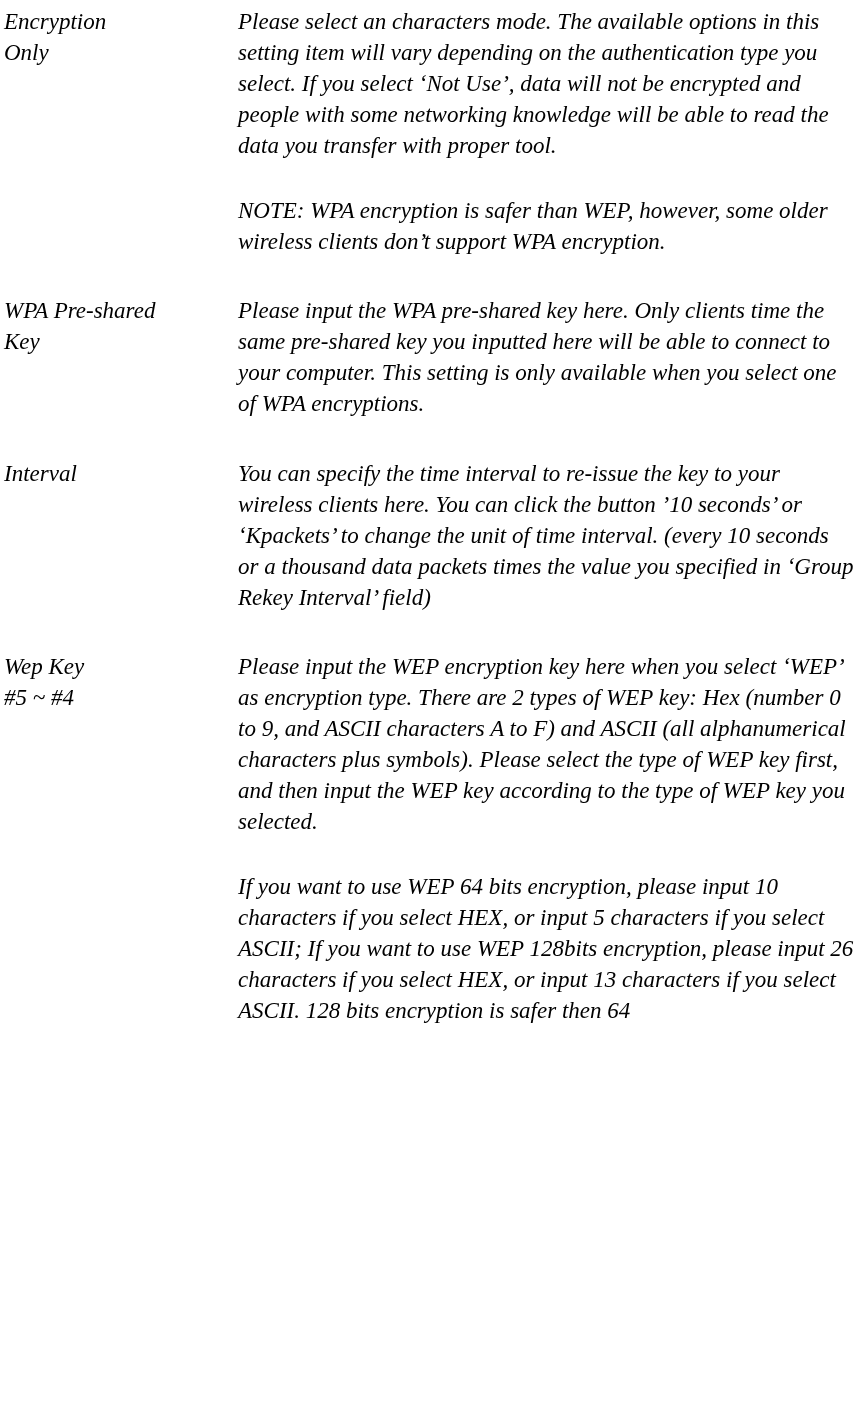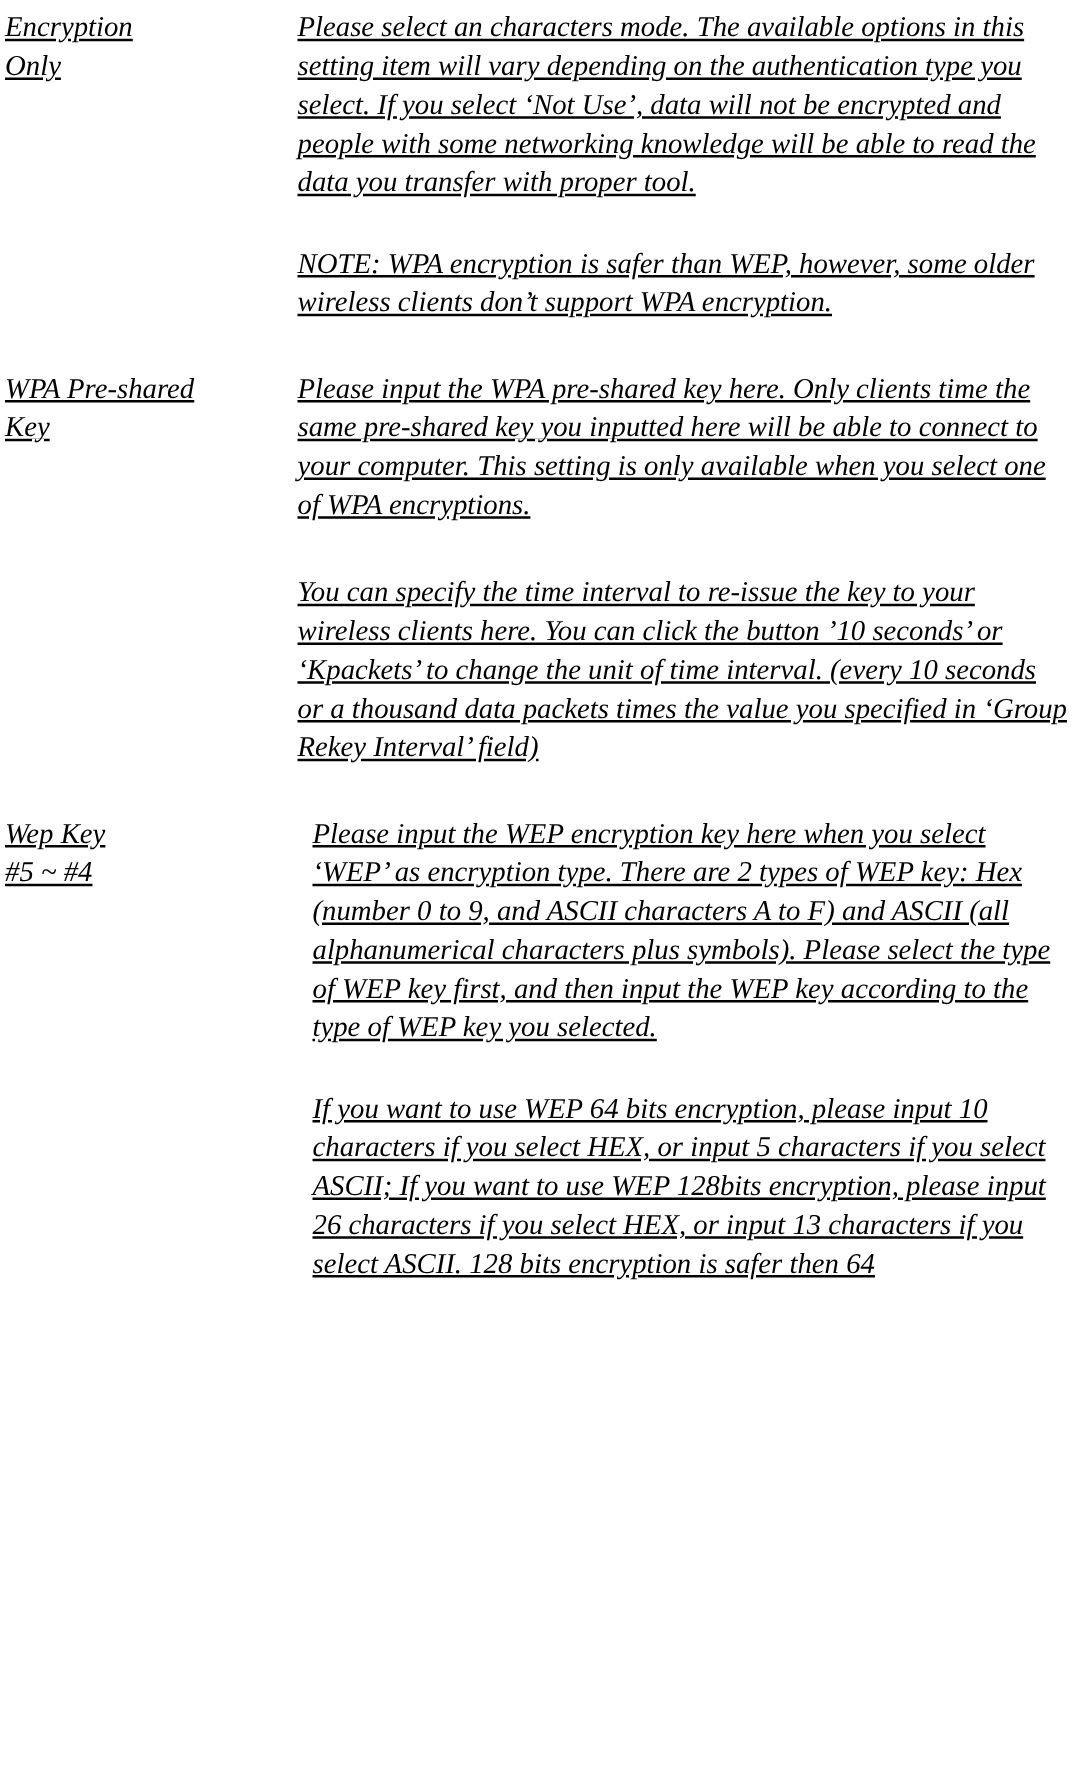--- a/index.html
+++ b/index.html
@@ -10,25 +10,23 @@
       margin: 0;
       padding: 6px 8px 6px 4px;
       color: #000;
       background: #fff;
       width: 862px;
       box-sizing: border-box;
     }
     .row {
       display: flex;
       margin-bottom: 38px;
-      text-decoration: underline;
     }
     .row:last-child {
       margin-bottom: 0;
-      gap: 12px;
     }
     .label {
       width: 234px;
       flex-shrink: 0;
       padding-right: 8px;
       box-sizing: border-box;
     }
     .label-line {
       display: block;
     }
@@ -61,20 +59,21 @@
     <span class="label-line">WPA Pre-shared</span>
     <span class="label-line">Key</span>
   </div>
   <div class="desc">
     <p class="para">Please input the WPA pre-shared key here. Only clients time the same pre-shared key you inputted here will be able to connect to your computer. This setting is only available when you select one of WPA encryptions.</p>
   </div>
 </div>
 
 <div class="row">
   <div class="label">
+    <span class="label-line">Interval</span>
   </div>
   <div class="desc">
     <p class="para">You can specify the time interval to re-issue the key to your wireless clients here. You can click the button ’10 seconds’ or ‘Kpackets’ to change the unit of time interval. (every 10 seconds or a thousand data packets times the value you specified in ‘Group Rekey Interval’ field)</p>
   </div>
 </div>
 
 <div class="row">
   <div class="label">
     <span class="label-line">Wep Key</span>
     <span class="label-line">#5 ~ #4</span>

